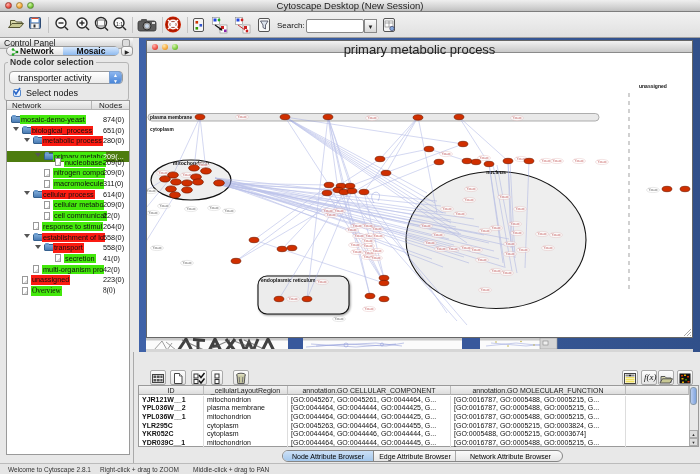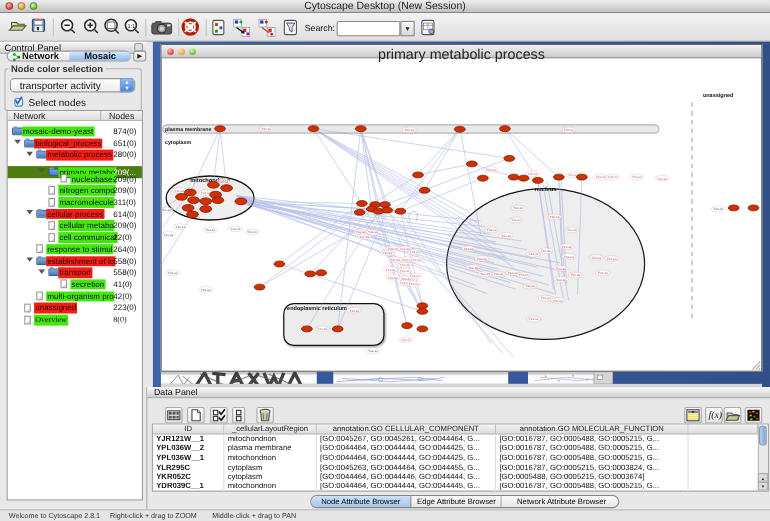--- a/index.html
+++ b/index.html
@@ -624,21 +624,20 @@
             <circle cx="406" cy="8" r="0.8"></circle>
     </g>
     <rect x="394" y="0" width="17" height="11" fill="#d5d5d5" stroke="#999" stroke-width="0.6"></rect>
     <rect x="397" y="3" width="5" height="4" fill="#eee" stroke="#777" stroke-width="0.5"></rect>
     <rect x="0" y="11" width="547" height="3" fill="#d6d6d6"></rect>
    </svg>
   </div>
 </div>
 
 <div id="datapanel" class="abs">
-  <div id="dphead">Data Panel</div>
   <div id="dtoolbar">
   <div class="dbtn" style="left:16px;width:16px"><svg width="14" height="13" viewBox="0 0 14 13">
             <rect x="1.5" y="2.5" width="11" height="8" fill="#eee" stroke="#444"></rect>
             <rect x="2.5" y="3.5" width="9" height="2.5" fill="#555"></rect>
             <rect x="2.5" y="7" width="9" height="2.5" fill="#555"></rect>
             <line x1="5.5" y1="3" x2="5.5" y2="10" stroke="#eee" stroke-width="0.7"></line>
             <line x1="9" y1="3" x2="9" y2="10" stroke="#eee" stroke-width="0.7"></line>
           </svg></div>
   <div class="dbtn" style="left:36px;width:16px"><svg width="14" height="13" viewBox="0 0 14 13">
             <path d="M3.5 1.5 L8.5 1.5 L11 4 L11 11.5 L3.5 11.5 Z" fill="#fff" stroke="#444"></path>

